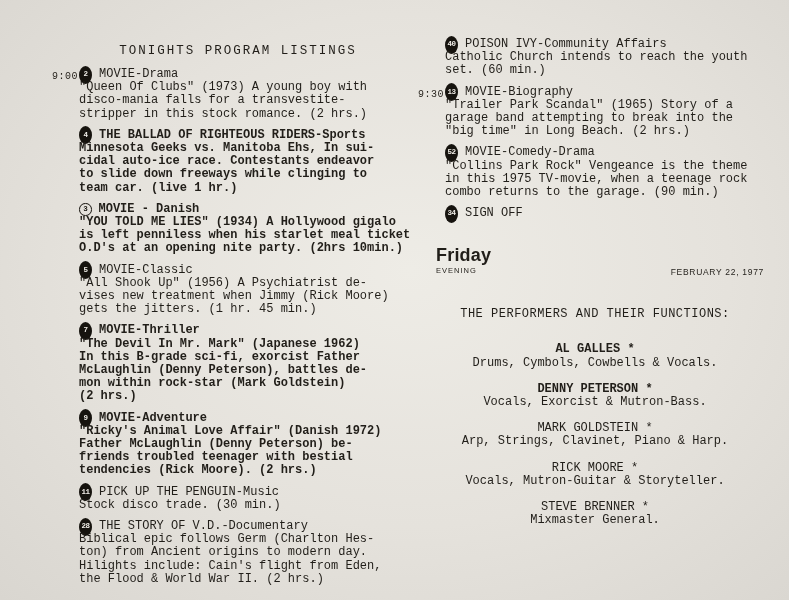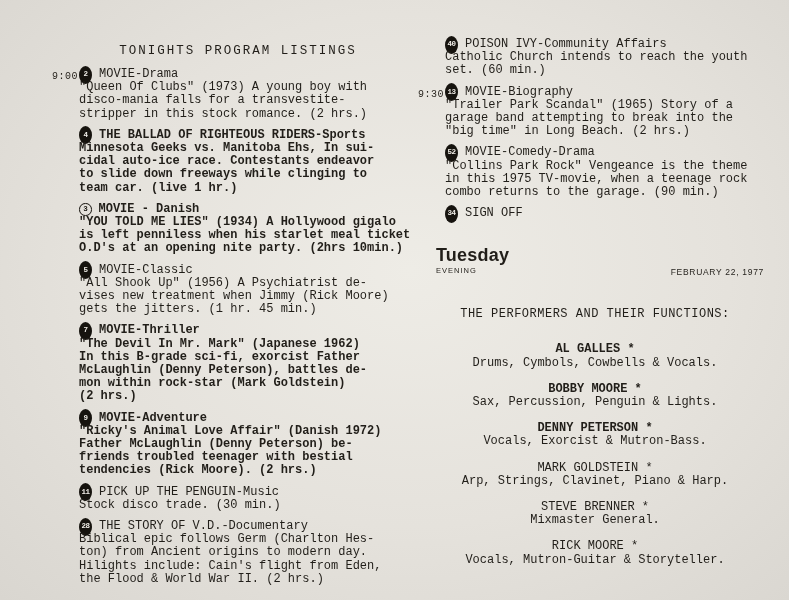--- a/index.html
+++ b/index.html
@@ -216,48 +216,44 @@
             <div class="head">
               <span class="chan">34</span>
               <span class="prog">SIGN OFF</span>
             </div>
           </div>
         </div>
       </div>
 
     <div class="tv-header">
       <div class="day-block">
-        <div class="day">Tuesday</div>
+        <div class="day">Friday</div>
         <div class="period">EVENING</div>
       </div>
       <div class="date">FEBRUARY 22, 1977</div>
     </div>
 
     <div class="perf-heading">THE PERFORMERS AND THEIR FUNCTIONS:</div>
     <div class="performers">
         <div class="perf">
           <div class="pname bold">AL GALLES *</div>
           <div class="prole">Drums, Cymbols, Cowbells &amp; Vocals.</div>
         </div>
         <div class="perf">
-          <div class="pname bold">BOBBY MOORE *</div>
-          <div class="prole">Sax, Percussion, Penguin &amp; Lights.</div>
-        </div>
-        <div class="perf">
           <div class="pname bold">DENNY PETERSON *</div>
           <div class="prole">Vocals, Exorcist &amp; Mutron-Bass.</div>
         </div>
         <div class="perf">
           <div class="pname">MARK GOLDSTEIN *</div>
           <div class="prole">Arp, Strings, Clavinet, Piano &amp; Harp.</div>
         </div>
         <div class="perf">
+          <div class="pname">RICK MOORE *</div>
+          <div class="prole">Vocals, Mutron-Guitar &amp; Storyteller.</div>
+        </div>
+        <div class="perf">
           <div class="pname">STEVE BRENNER *</div>
           <div class="prole">Mixmaster General.</div>
         </div>
-        <div class="perf">
-          <div class="pname">RICK MOORE *</div>
-          <div class="prole">Vocals, Mutron-Guitar &amp; Storyteller.</div>
-        </div>
       </div>
   </div>
 
 </div>
 
 </body></html>

